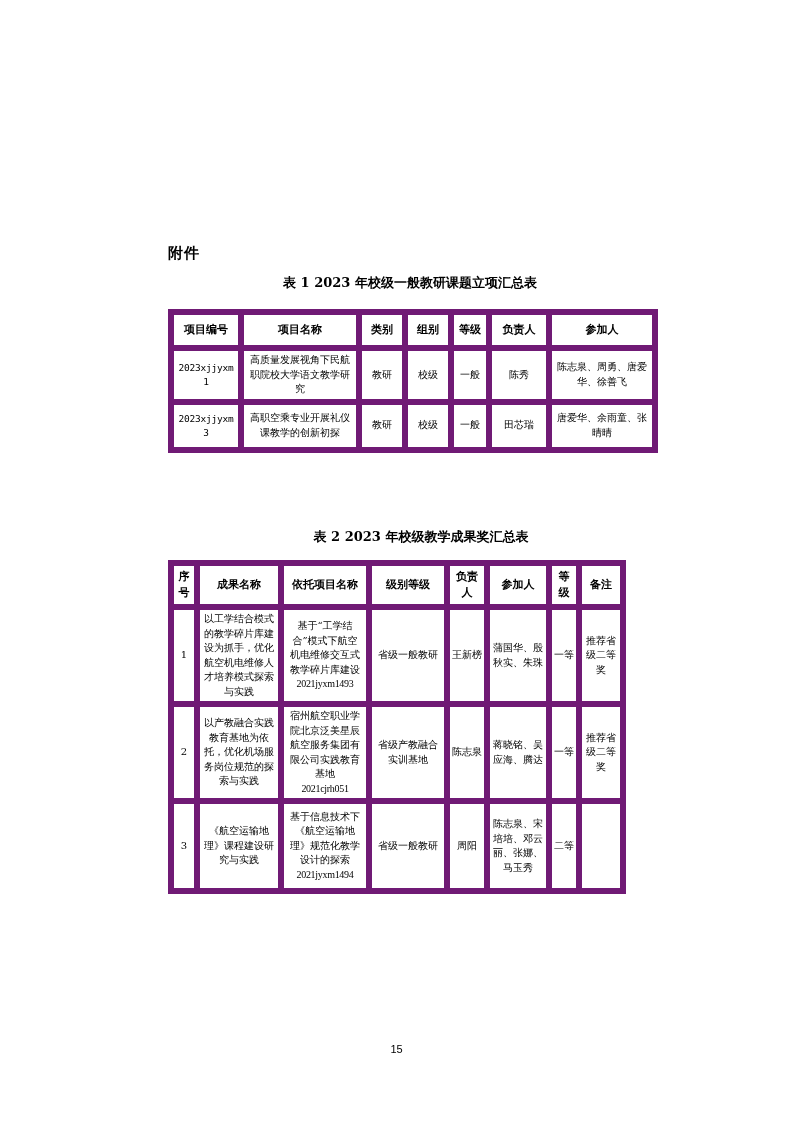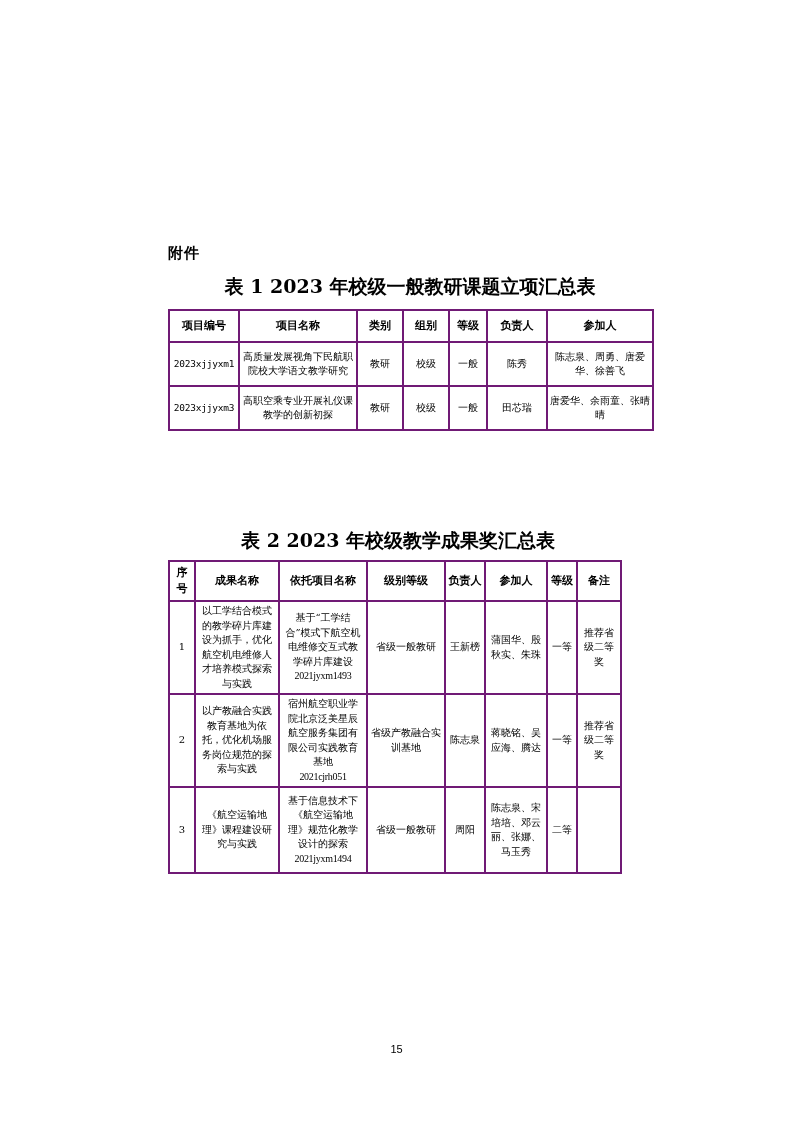--- a/index.html
+++ b/index.html
@@ -27,46 +27,46 @@
     left: 168px;
     top: 244px;
     font-size: 15px;
     font-weight: bold;
     font-family: "DejaVu Serif", "Liberation Serif", serif;
     letter-spacing: 1px;
   }
 
   .table-title {
     text-align: center;
-    font-size: 19px;
+    font-size: 13px;
     font-weight: bold;
     font-family: "DejaVu Serif", "Liberation Serif", serif;
     letter-spacing: 0px;
   }
 
   .t1-title {
     position: absolute;
     left: 168px;
     top: 274px;
     width: 484px;
   }
 
   .t2-title {
     position: absolute;
-    left: 156px;
+    left: 179px;
     top: 528px;
     width: 484px;
   }
 
   table {
     border-collapse: collapse;
     table-layout: fixed;
   }
   table td, table th {
-    border: 2px solid #701a75;
+    border: 6px solid #701a75;
     font-family: "DejaVu Serif", "Liberation Serif", serif;
     font-size: 10px;
     line-height: 1.45;
     text-align: center;
     vertical-align: middle;
     padding: 2px 2px;
     word-break: break-all;
   }
   table th {
     font-weight: bold;

